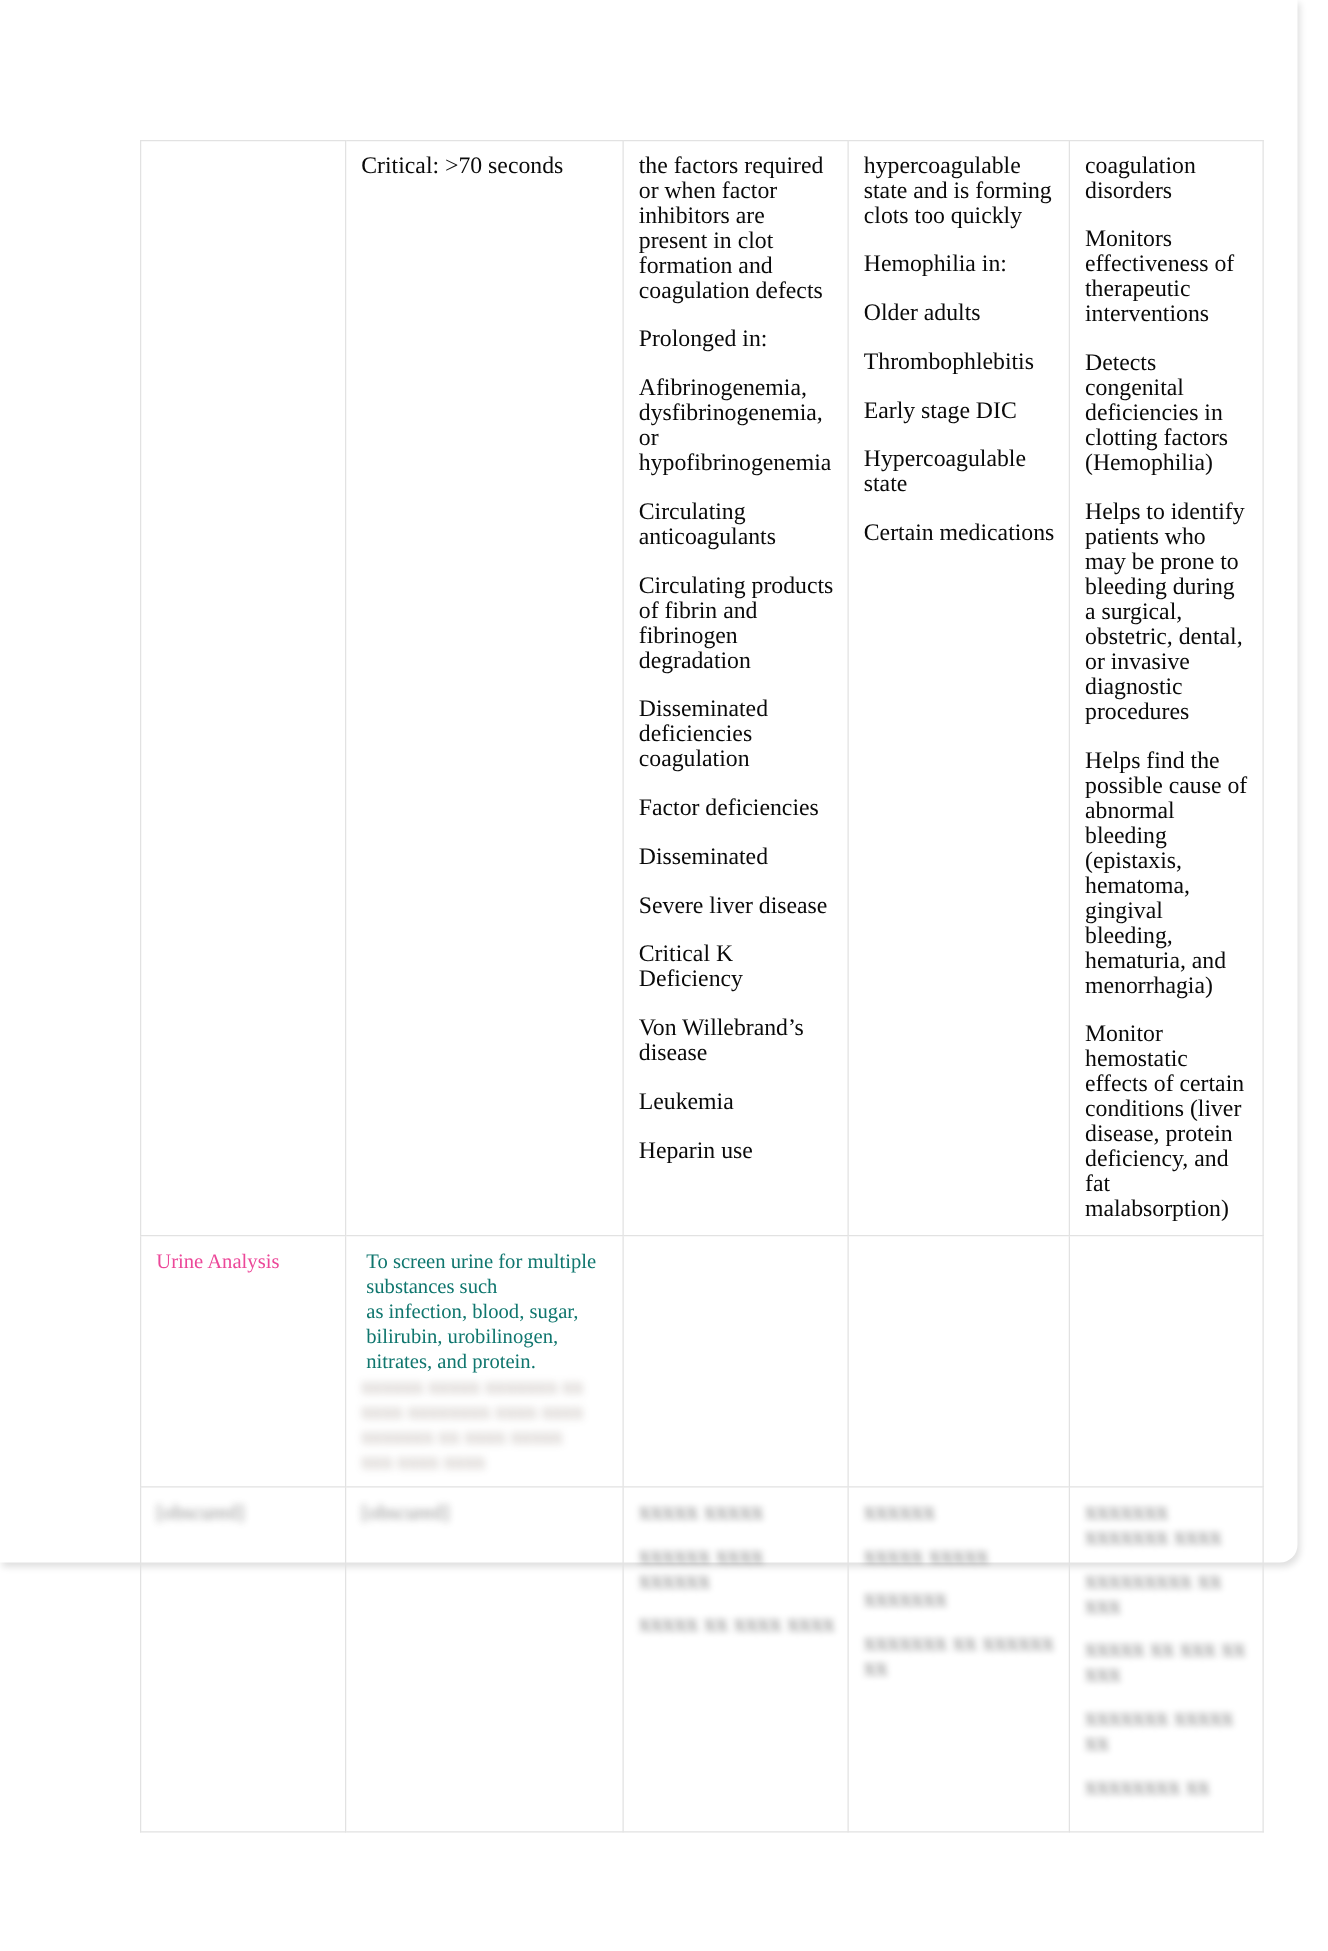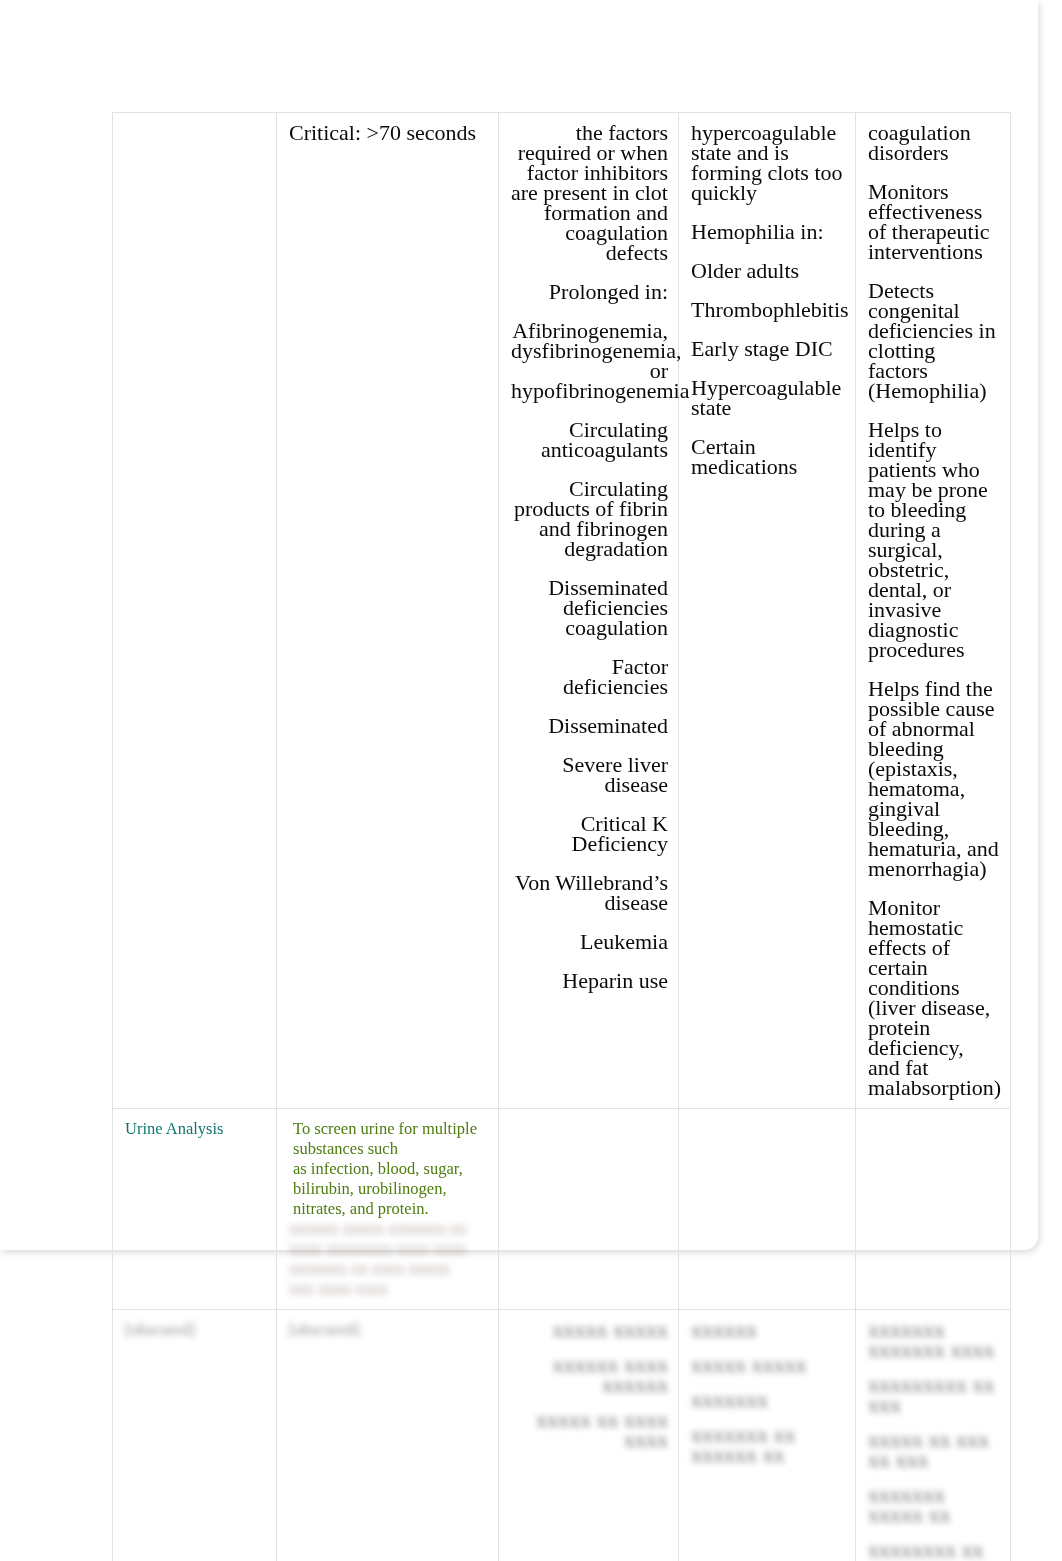--- a/index.html
+++ b/index.html
@@ -43,50 +43,50 @@
     padding: 0;
     background: transparent;
   }
   .cellpad {
     padding: 10px 10px 10px 12px;
   }
 
   
   .c1 { width: 164px; }
   .c2 { width: 222px; }
-  .c3 { width: 180px; text-align: right; }
+  .c3 { width: 180px; }
   .c4 { width: 177px; font-family: Liberation Serif, serif; }
   .c5 { width: 155px; }
 
   
   .p {
-    font-size: 22px;
+    font-size: 19px;
     line-height: 20px;
     color: #0a0a0a;
     margin: 0 0 19px 0;
     white-space: pre-line;
   }
   .p:last-child { margin-bottom: 0; }
 
   .tight { margin-bottom: 0; }
 
   
   tr.highlight-row td {
     background: #f6ccac;
   }
 
   .cell-urine-title {
     font-size: 16.5px;
     line-height: 20px;
+    color: #ec4899;
+  }
+  .cell-urine-desc {
+    font-size: 16.5px;
+    line-height: 20px;
     color: #0f766e;
-  }
-  .cell-urine-desc {
-    font-size: 16.5px;
-    line-height: 20px;
-    color: #4d7c0f;
     padding-left: 4px;
   }
 
   
   .blurred {
     filter: blur(3.1px);
     color: #4b4b4b;
     font-size: 16.5px;
     line-height: 20px;
     opacity: 0.62;

